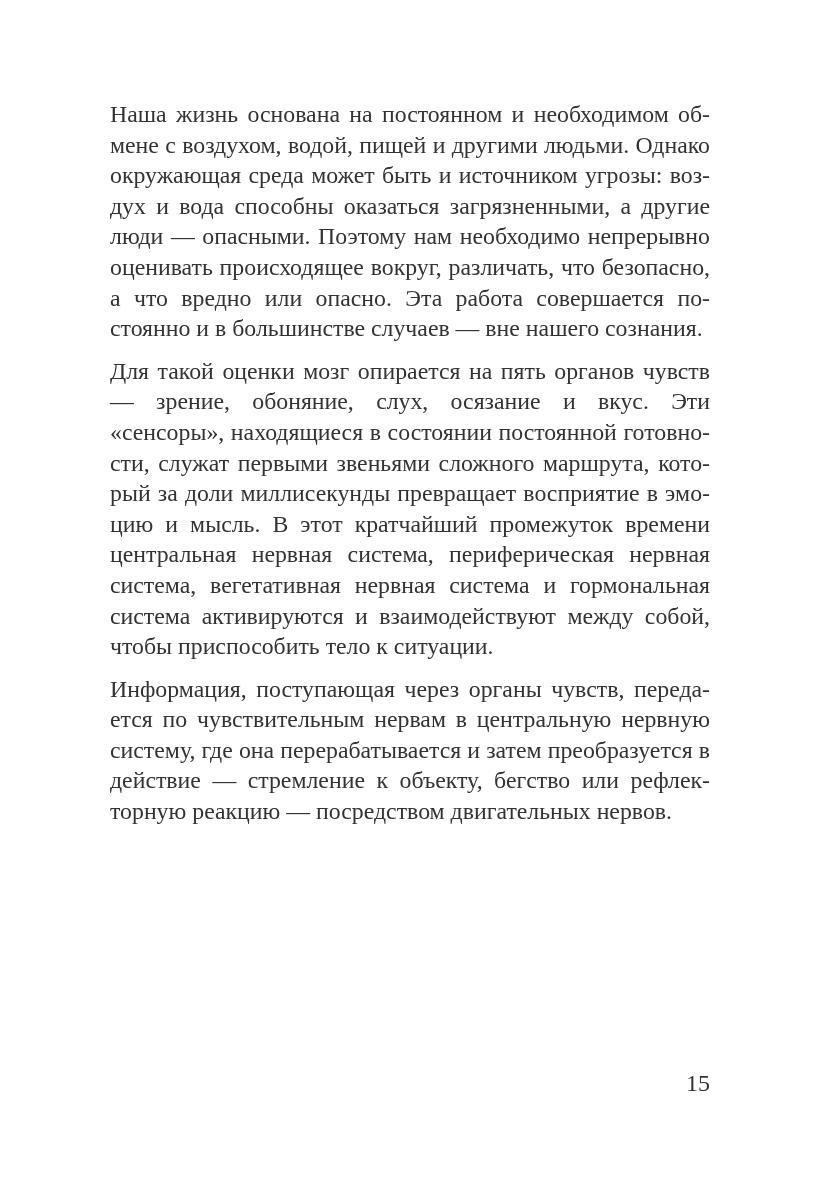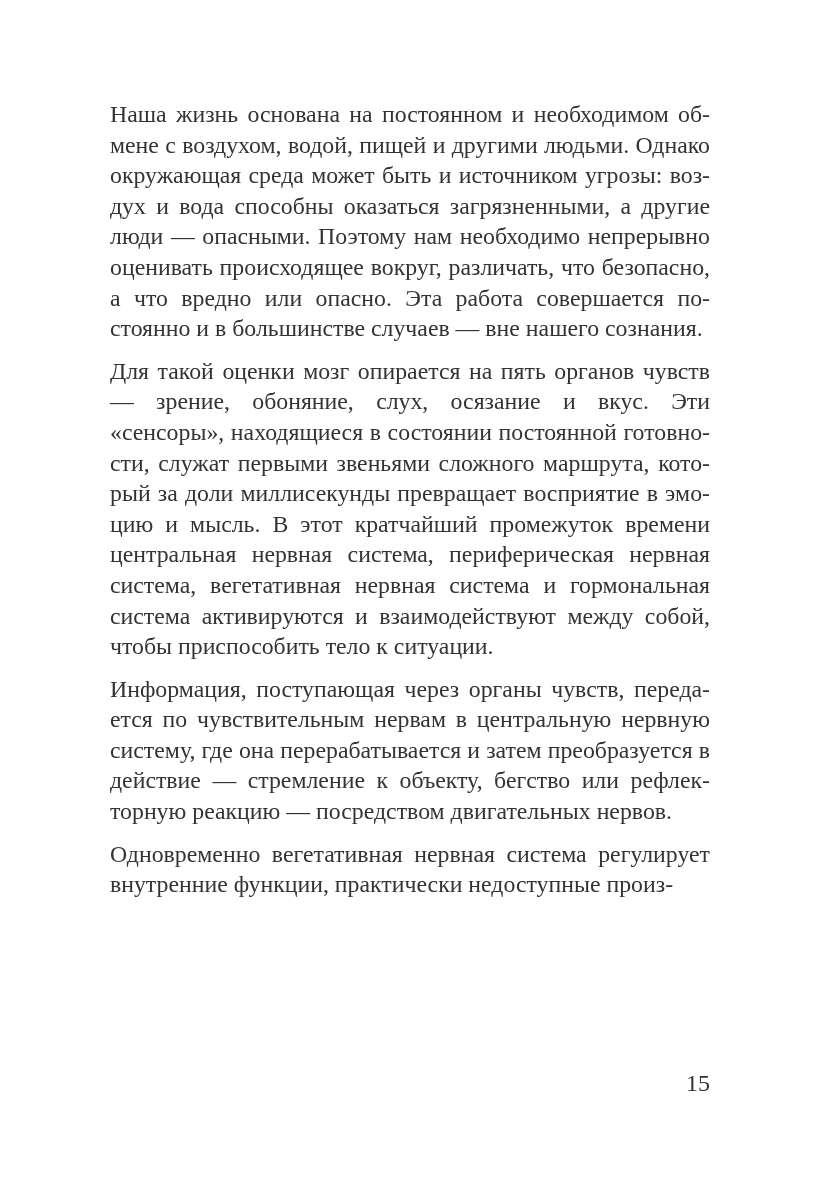--- a/index.html
+++ b/index.html
@@ -47,16 +47,15 @@
   }
 </style>
 </head>
 <body>
 
 <div class="page">
   <div class="text-block">
     <p>Наша жизнь основана на постоянном и необходимом об­мене с воздухом, водой, пищей и другими людьми. Однако окружающая среда может быть и источником угрозы: воз­дух и вода способны оказаться загрязненными, а другие люди — опасными. Поэтому нам необходимо непрерывно оценивать происходящее вокруг, различать, что безопас­но, а что вредно или опасно. Эта работа совершается по­стоянно и в большинстве случаев — вне нашего сознания.</p>
     <p>Для такой оценки мозг опирается на пять органов чувств — зрение, обоняние, слух, осязание и вкус. Эти «сенсоры», находящиеся в состоянии постоянной готовно­сти, служат первыми звеньями сложного маршрута, кото­рый за доли миллисекунды превращает восприятие в эмо­цию и мысль. В этот кратчайший промежуток времени центральная нервная система, периферическая нервная система, вегетативная нервная система и гормональная система активируются и взаимодействуют между собой, чтобы приспособить тело к ситуации.</p>
     <p>Информация, поступающая через органы чувств, переда­ется по чувствительным нервам в центральную нервную систему, где она перерабатывается и затем преобразуется в действие — стремление к объекту, бегство или рефлек­торную реакцию — посредством двигательных нервов.</p>
-    <p>Одновременно вегетативная нервная система регулирует внутренние функции, практически недоступные произ-</p>
   </div>
   <div class="page-number">15</div>
 </div>
 
 </body></html>

